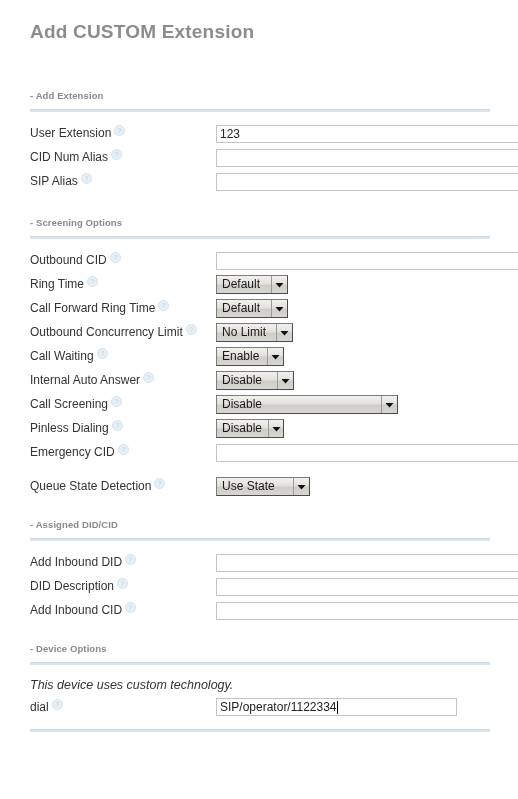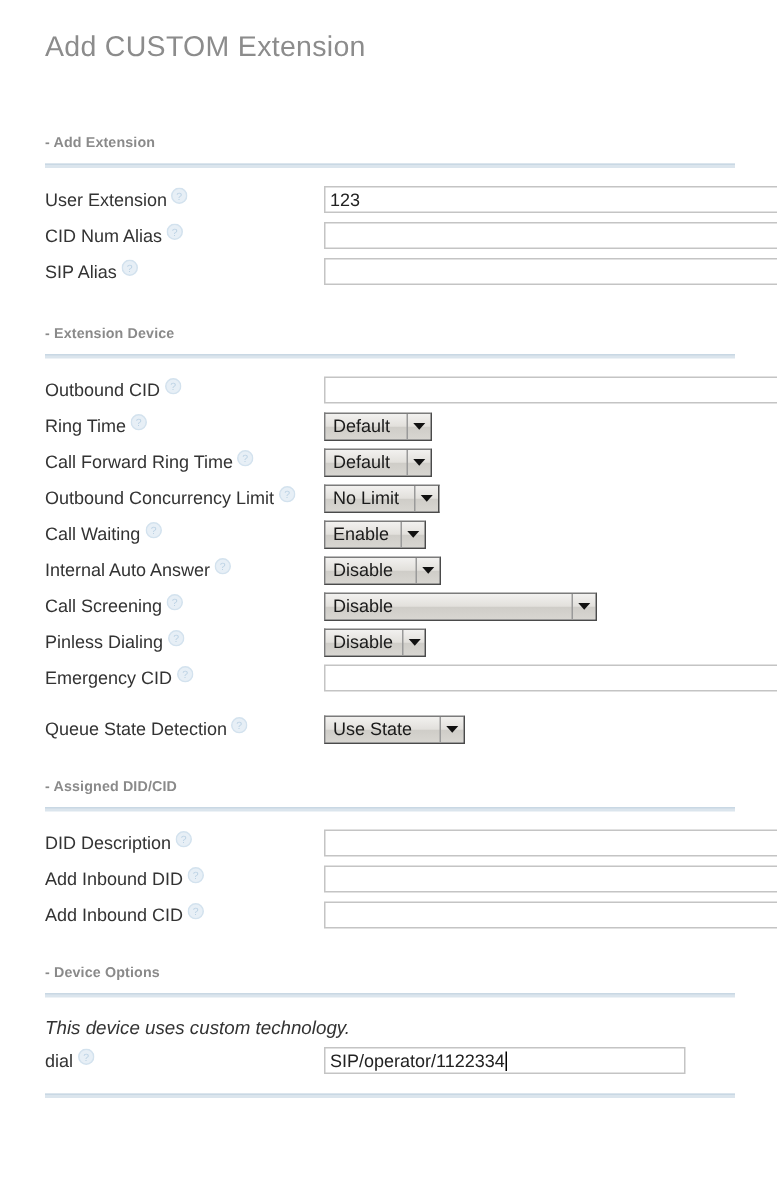--- a/index.html
+++ b/index.html
@@ -14,21 +14,21 @@
     color: #3a3a3a;
     overflow: hidden;
     position: relative;
   }
 
   .page { padding: 0; }
 
   
   .page-title {
     font-size: 19px;
-    font-weight: normal;
+    font-weight: bold;
     color: #8c8c8c;
     letter-spacing: 0.2px;
     margin: 20px 0 0 30px;
     line-height: 24px;
   }
 
   
   .section {
     margin-top: 0;
   }
@@ -228,21 +228,21 @@
         </span>
         <span class="control">
           <input class="txt" type="text" value="" style="">
         </span>
       </div>
 
     </div>
   </div>
 
   <div class="section" style="margin-top:24px;">
-    <div class="section-head">- Extension Device</div>
+    <div class="section-head">- Screening Options</div>
     <div class="rule"></div>
 
     <div class="rows">
 
       <div class="row">
         <span class="label">Outbound CID</span>
         <span class="help-icon">
           <svg width="11" height="11" viewBox="0 0 11 11">
               <circle cx="5.5" cy="5.5" r="5" fill="#e7eff6" stroke="#d3e2ee" stroke-width="1"></circle>
               <text x="5.5" y="8" font-size="7" text-anchor="middle" fill="#bcd2e4" font-family="Liberation Sans, sans-serif">?</text>
@@ -429,34 +429,34 @@
     </div>
   </div>
 
   <div class="section" style="margin-top:21px;">
     <div class="section-head">- Assigned DID/CID</div>
     <div class="rule"></div>
 
     <div class="rows">
 
       <div class="row">
+        <span class="label">Add Inbound DID</span>
+        <span class="help-icon">
+          <svg width="11" height="11" viewBox="0 0 11 11">
+              <circle cx="5.5" cy="5.5" r="5" fill="#e7eff6" stroke="#d3e2ee" stroke-width="1"></circle>
+              <text x="5.5" y="8" font-size="7" text-anchor="middle" fill="#bcd2e4" font-family="Liberation Sans, sans-serif">?</text>
+            </svg>
+        </span>
+        <span class="control">
+          <input class="txt" type="text" value="" style="">
+        </span>
+      </div>
+
+      <div class="row">
         <span class="label">DID Description</span>
-        <span class="help-icon">
-          <svg width="11" height="11" viewBox="0 0 11 11">
-              <circle cx="5.5" cy="5.5" r="5" fill="#e7eff6" stroke="#d3e2ee" stroke-width="1"></circle>
-              <text x="5.5" y="8" font-size="7" text-anchor="middle" fill="#bcd2e4" font-family="Liberation Sans, sans-serif">?</text>
-            </svg>
-        </span>
-        <span class="control">
-          <input class="txt" type="text" value="" style="">
-        </span>
-      </div>
-
-      <div class="row">
-        <span class="label">Add Inbound DID</span>
         <span class="help-icon">
           <svg width="11" height="11" viewBox="0 0 11 11">
               <circle cx="5.5" cy="5.5" r="5" fill="#e7eff6" stroke="#d3e2ee" stroke-width="1"></circle>
               <text x="5.5" y="8" font-size="7" text-anchor="middle" fill="#bcd2e4" font-family="Liberation Sans, sans-serif">?</text>
             </svg>
         </span>
         <span class="control">
           <input class="txt" type="text" value="" style="">
         </span>
       </div>

